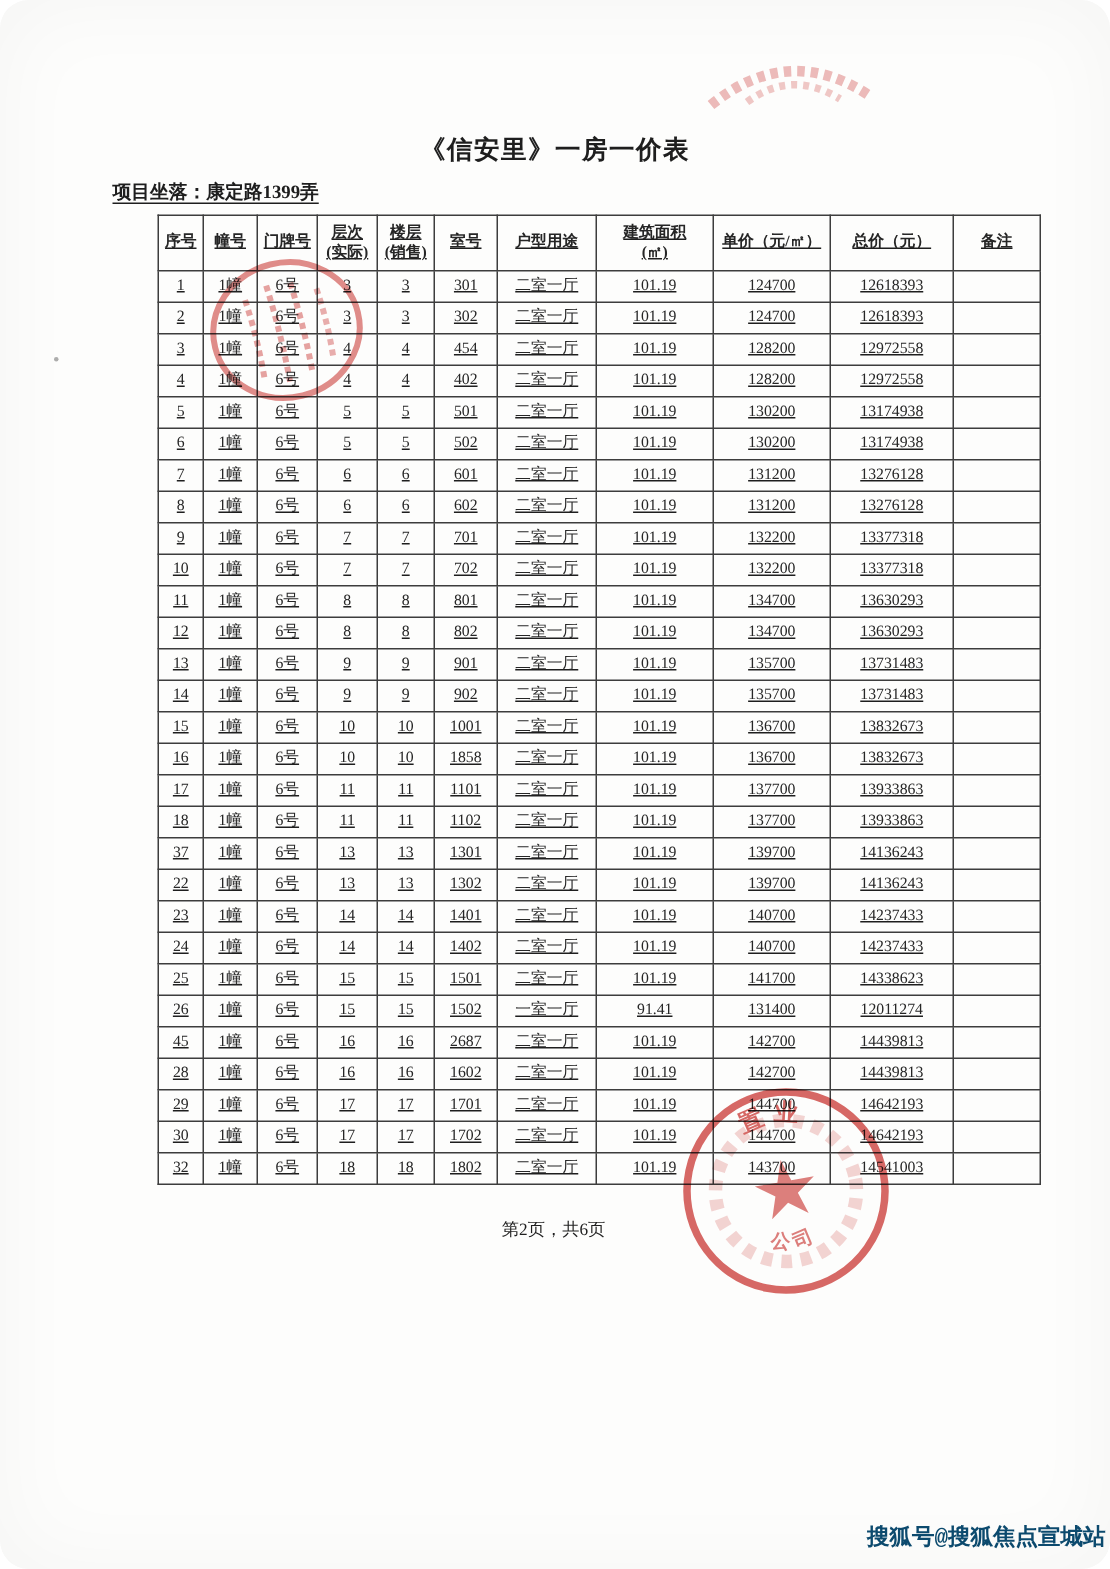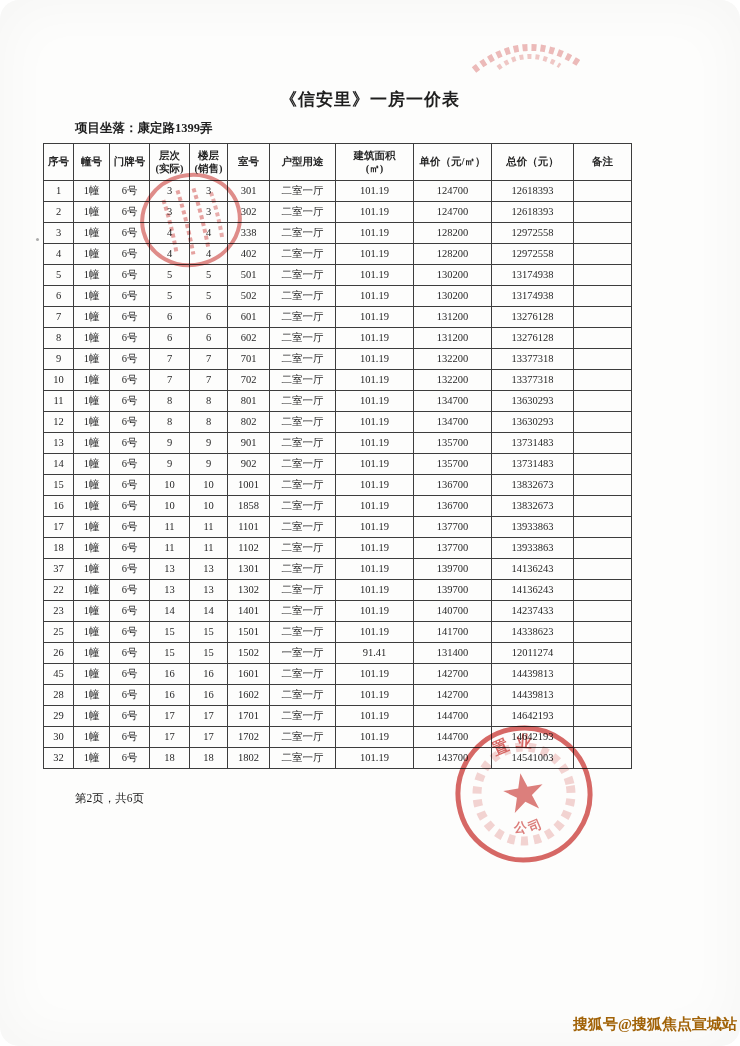--- a/index.html
+++ b/index.html
@@ -22,27 +22,29 @@
     padding-top: 88px;
     text-align: center;
     font-size: 17px;
     font-weight: bold;
     letter-spacing: 1px;
   }
   .location {
     margin: 9px 0 6px 75px;
     font-size: 12.5px;
     font-weight: bold;
+    text-decoration: underline;
     text-underline-offset: 3px;
   }
   table.price-table {
-    margin-left: 43px;
+    margin-left: 105px;
     width: 588px;
     border-collapse: collapse;
     table-layout: fixed;
+    text-decoration: underline;
   }
   .price-table th, .price-table td {
     border: 1px solid #3d3d3d;
     text-align: center;
     vertical-align: middle;
     padding: 0 1px;
     font-size: 10.5px;
     color: #262626;
     overflow: hidden;
   }
@@ -54,21 +56,21 @@
   }
   .price-table td {
     height: 20px;
     line-height: 20px;
     white-space: nowrap;
   }
   .footer {
     width: 588px;
     margin-left: 75px;
     margin-top: 22px;
-    text-align: left;
+    text-align: center;
     font-size: 11.5px;
   }
   .stamp {
     position: absolute;
     mix-blend-mode: multiply;
     pointer-events: none;
   }
   .stamp-top    { left: 133px; top: 162px; }
   .stamp-bottom { left: 448px; top: 718px; }
   .stamp-corner { left: 468px; top: 24px; }
@@ -83,24 +85,24 @@
     width: 3px;
     height: 3px;
     border-radius: 50%;
     background: #8a8a8a;
     opacity: 0.7;
   }
   .watermark {
     position: absolute;
     right: 3px;
     bottom: 12px;
-    font-family: Liberation Serif, serif;
+    font-family: Liberation Mono, monospace;
     font-size: 15px;
     font-weight: bold;
-    color: #a16207;
+    color: #0c4a6e;
   }
 </style>
 </head>
 <body>
 
 <div class="page">
 
   <div class="title">《信安里》一房一价表</div>
 
   <div class="location">项目坐落：康定路1399弄</div>
@@ -163,21 +165,21 @@
           <td>124700</td>
           <td>12618393</td>
           <td></td>
         </tr>
         <tr>
           <td>3</td>
           <td>1幢</td>
           <td>6号</td>
           <td>4</td>
           <td>4</td>
-          <td>338</td>
+          <td>454</td>
           <td>二室一厅</td>
           <td>101.19</td>
           <td>128200</td>
           <td>12972558</td>
           <td></td>
         </tr>
         <tr>
           <td>4</td>
           <td>1幢</td>
           <td>6号</td>
@@ -398,20 +400,33 @@
           <td>14136243</td>
           <td></td>
         </tr>
         <tr>
           <td>23</td>
           <td>1幢</td>
           <td>6号</td>
           <td>14</td>
           <td>14</td>
           <td>1401</td>
+          <td>二室一厅</td>
+          <td>101.19</td>
+          <td>140700</td>
+          <td>14237433</td>
+          <td></td>
+        </tr>
+        <tr>
+          <td>24</td>
+          <td>1幢</td>
+          <td>6号</td>
+          <td>14</td>
+          <td>14</td>
+          <td>1402</td>
           <td>二室一厅</td>
           <td>101.19</td>
           <td>140700</td>
           <td>14237433</td>
           <td></td>
         </tr>
         <tr>
           <td>25</td>
           <td>1幢</td>
           <td>6号</td>
@@ -436,21 +451,21 @@
           <td>131400</td>
           <td>12011274</td>
           <td></td>
         </tr>
         <tr>
           <td>45</td>
           <td>1幢</td>
           <td>6号</td>
           <td>16</td>
           <td>16</td>
-          <td>1601</td>
+          <td>2687</td>
           <td>二室一厅</td>
           <td>101.19</td>
           <td>142700</td>
           <td>14439813</td>
           <td></td>
         </tr>
         <tr>
           <td>28</td>
           <td>1幢</td>
           <td>6号</td>

